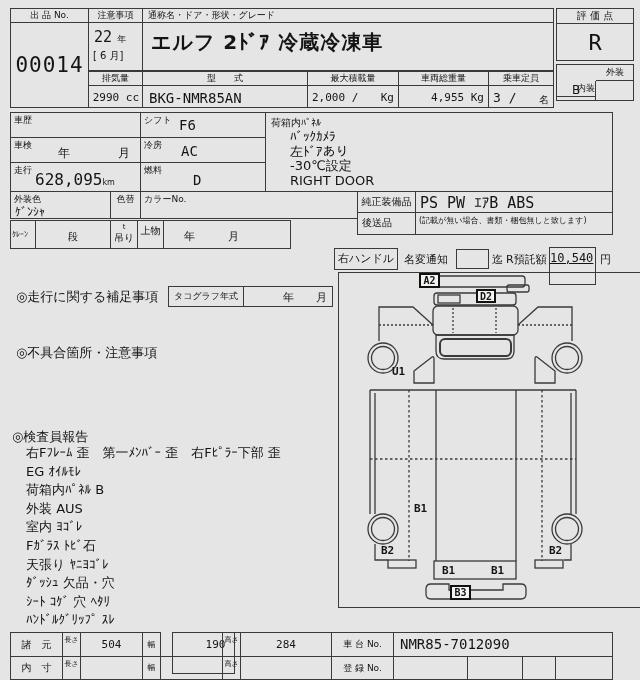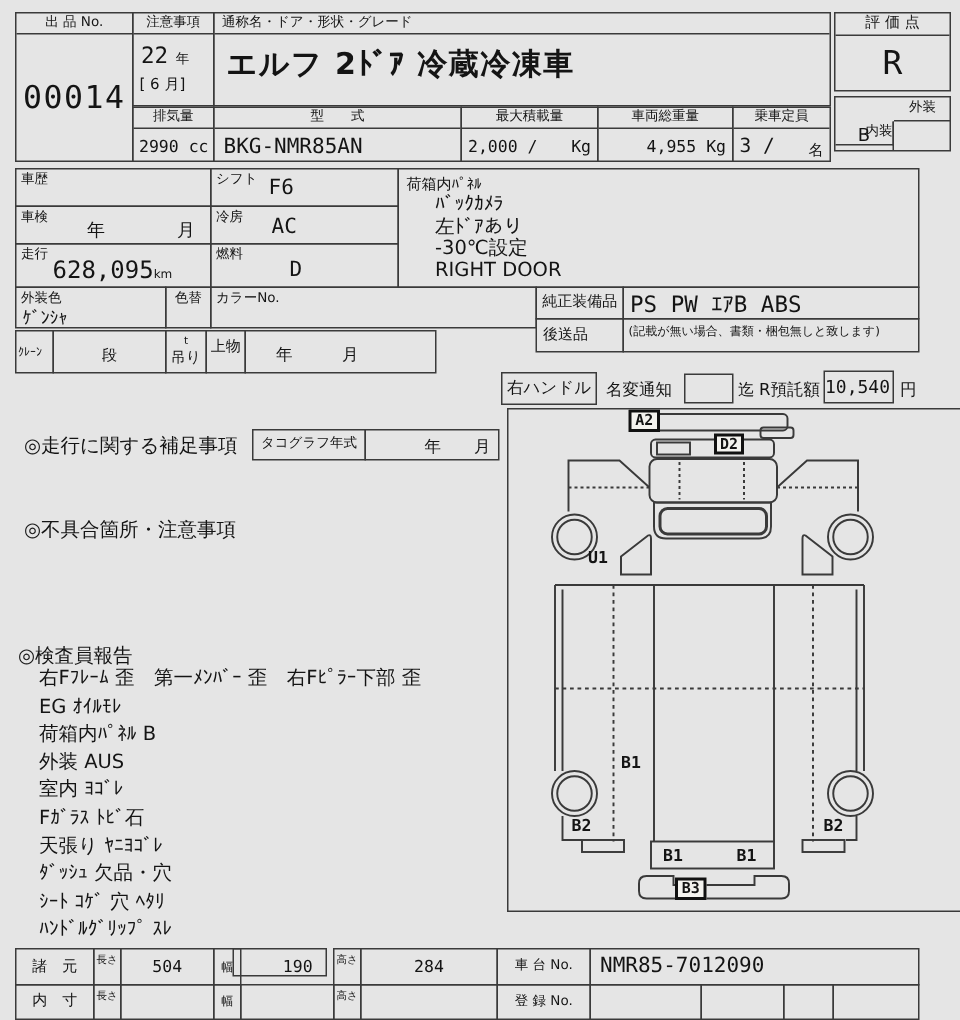--- a/index.html
+++ b/index.html
@@ -157,21 +157,21 @@
     <div style="font-size:11px;padding:8px 0 0 20px;white-space:pre;">年　　　月</div>
   </div>
 
   <div class="bx" style="left:334px;top:248px;width:64px;height:22px;">
     <div class="ctr" style="font-size:11px;line-height:20px;">右ハンドル</div>
   </div>
   <div class="abs" style="left:404px;top:252px;font-size:11px;">名変通知</div>
   <div class="bx" style="left:456px;top:249px;width:33px;height:20px;"></div>
   <div class="abs" style="left:492px;top:252px;font-size:11px;">迄</div>
   <div class="abs" style="left:506px;top:252px;font-size:11px;">R預託額</div>
-  <div class="bx" style="left:549px;top:247px;width:47px;height:22px;">
+  <div class="bx" style="left:549px;top:247px;width:47px;height:38px;text-decoration:underline;">
     <div class="mono" style="font-size:12px;text-align:right;padding:3px 3px 0 0;">10,540</div>
   </div>
   <div class="abs" style="left:600px;top:252px;font-size:11px;">円</div>
 
   <div class="abs" style="left:16px;top:288px;font-size:13px;">◎走行に関する補足事項</div>
   <div class="bx" style="left:168px;top:286px;width:76px;height:21px;">
     <div class="ctr" style="font-size:9px;line-height:19px;">タコグラフ年式</div>
   </div>
   <div class="bx" style="left:243px;top:286px;width:90px;height:21px;">
     <div style="font-size:11px;text-align:right;padding:3px 5px 0 0;white-space:pre;">年　　月</div>
@@ -265,21 +265,21 @@
   </div>
   <div class="bx" style="left:62px;top:632px;width:19px;height:25px;">
     <div class="ctr" style="font-size:7px;line-height:8px;padding-top:3px;">長さ</div>
   </div>
   <div class="bx" style="left:80px;top:632px;width:63px;height:25px;">
     <div class="ctr mono" style="font-size:11px;line-height:23px;">504</div>
   </div>
   <div class="bx" style="left:142px;top:632px;width:19px;height:25px;">
     <div class="ctr" style="font-size:8px;line-height:23px;">幅</div>
   </div>
-  <div class="bx" style="left:155px;top:632px;width:63px;height:19px;padding-left:24px;">
+  <div class="bx" style="left:172px;top:632px;width:63px;height:42px;padding-left:24px;">
     <div class="ctr mono" style="font-size:11px;line-height:23px;">190</div>
   </div>
   <div class="bx" style="left:222px;top:632px;width:19px;height:25px;">
     <div class="ctr" style="font-size:7px;line-height:8px;padding-top:3px;">高さ</div>
   </div>
   <div class="bx" style="left:240px;top:632px;width:92px;height:25px;">
     <div class="ctr mono" style="font-size:11px;line-height:23px;">284</div>
   </div>
   <div class="bx" style="left:331px;top:632px;width:63px;height:25px;">
     <div class="ctr" style="font-size:9px;line-height:23px;">車 台 No.</div>

